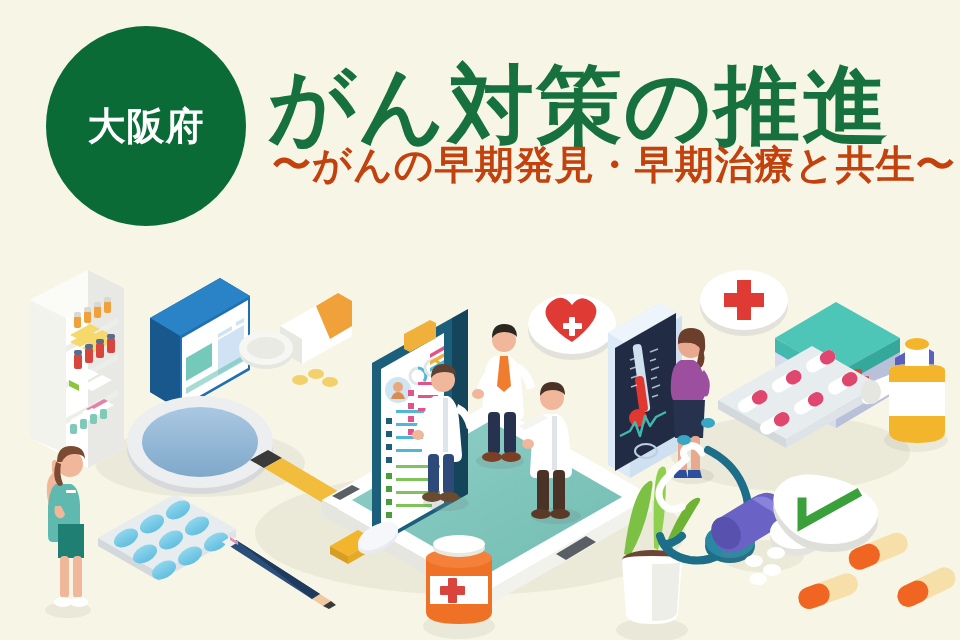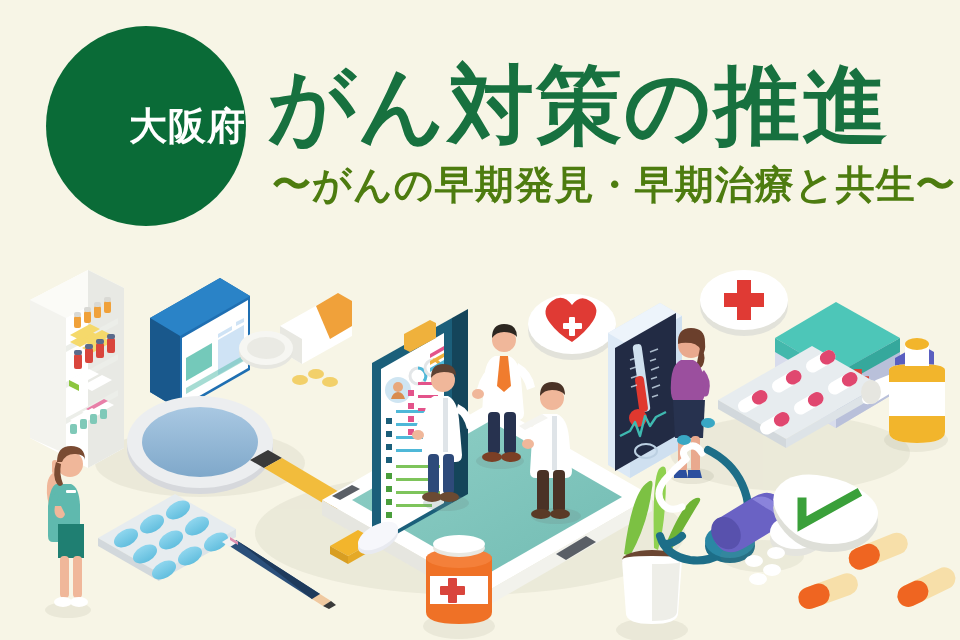--- a/index.html
+++ b/index.html
@@ -14,38 +14,38 @@
     background:#f7f5e6;
     overflow:hidden;
   }
 
   
   #header{position:absolute;left:0;top:0;width:960px;height:250px;}
 
   #badge{
     position:absolute;left:46px;top:26px;width:200px;height:200px;
     border-radius:50%;background:#0a6b37;
-    display:flex;flex-direction:column;align-items:flex-end;justify-content:center;
+    display:flex;flex-direction:column;align-items:center;justify-content:center;
   }
   #badge .bl{
     color:#ffffff;font-size:38px;font-weight:700;line-height:1.34;
     letter-spacing:1px;font-family:"DejaVu Sans",sans-serif;
   }
 
   #title{
     position:absolute;left:268px;top:60px;
     color:#17713f;font-size:86px;font-weight:700;
     line-height:1.06;letter-spacing:2px;white-space:nowrap;
     font-family:"DejaVu Sans",sans-serif;
   }
   #subtitle{
-    position:absolute;left:272px;top:164px;
-    color:#4d7c0f;font-size:39px;font-weight:700;
+    position:absolute;left:272px;top:147px;
+    color:#c2410c;font-size:39px;font-weight:700;
     line-height:1.1;letter-spacing:1px;white-space:nowrap;
-    font-family:Liberation Sans, sans-serif;
+    font-family:Liberation Mono, monospace;
   }
 
   
   #scene{position:absolute;left:0;top:248px;width:960px;height:392px;}
   #scene svg{display:block;}
 </style>
 </head>
 <body>
 
 <div id="poster">

